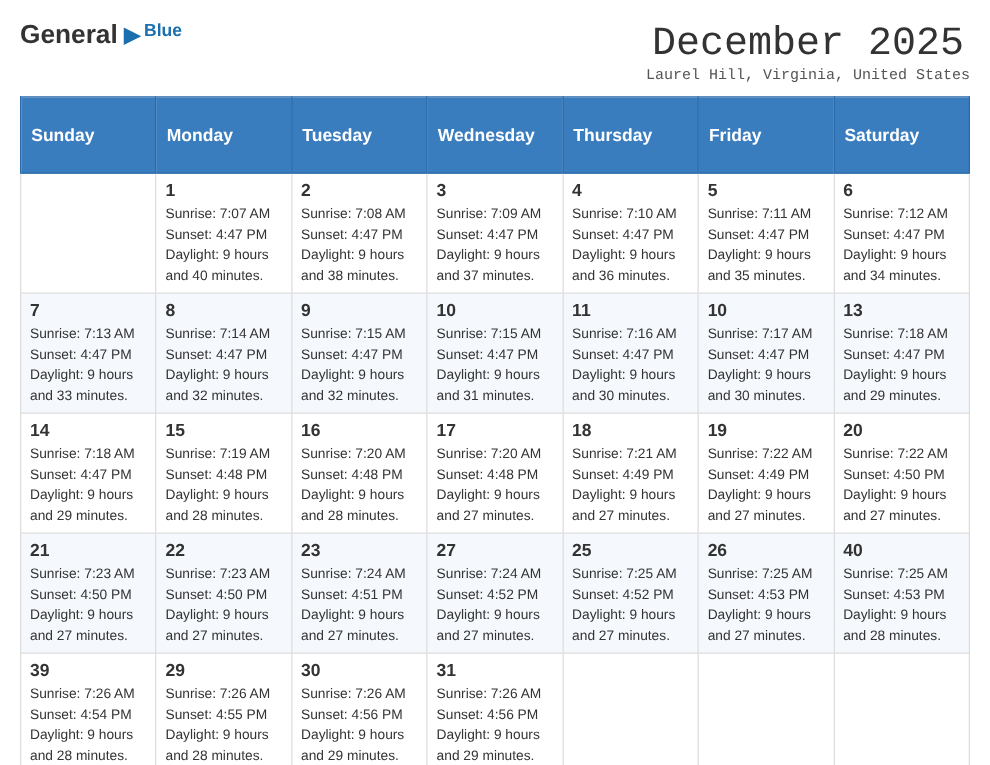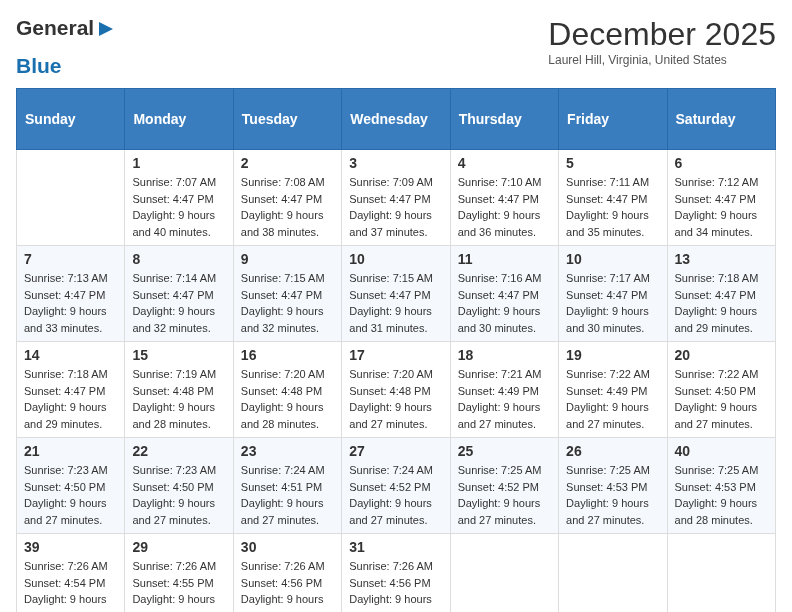--- a/index.html
+++ b/index.html
@@ -11,25 +11,26 @@
       padding: 16px;
     }
     .header-area {
       display: flex;
       justify-content: space-between;
       align-items: flex-start;
       margin-bottom: 10px;
     }
     .logo {
       display: flex;
-      flex-direction: column;
+      flex-direction: row;
       align-items: flex-start;
     }
     .title-area {
-      text-align: left;
+      text-align: center;
+      font-family: Liberation Mono, monospace;
     }
     .month-title {
       font-size: 32px;
       color: #333;
       font-weight: normal;
     }
     .location-title {
       font-size: 12px;
       color: #555;
     }
@@ -78,23 +79,22 @@
       display: flex;
       align-items: center;
     }
     .logo-general {
       color: #333;
       font-size: 21px;
       font-weight: bold;
     }
     .logo-blue-word {
       color: #1a6faf;
-      font-size: 21px;
-      font-weight: bold;
-      margin-top: 14px;
+      font-size: 14px;
+      font-weight: bold;
     }
   </style>
 </head>
 <body>
 
 <div class="header-area">
   <div class="logo">
     <div class="logo-row">
       <span class="logo-general">General</span>
       <span style="display:inline-block; width:18px; height:18px; margin-left:3px; margin-top:2px;">

